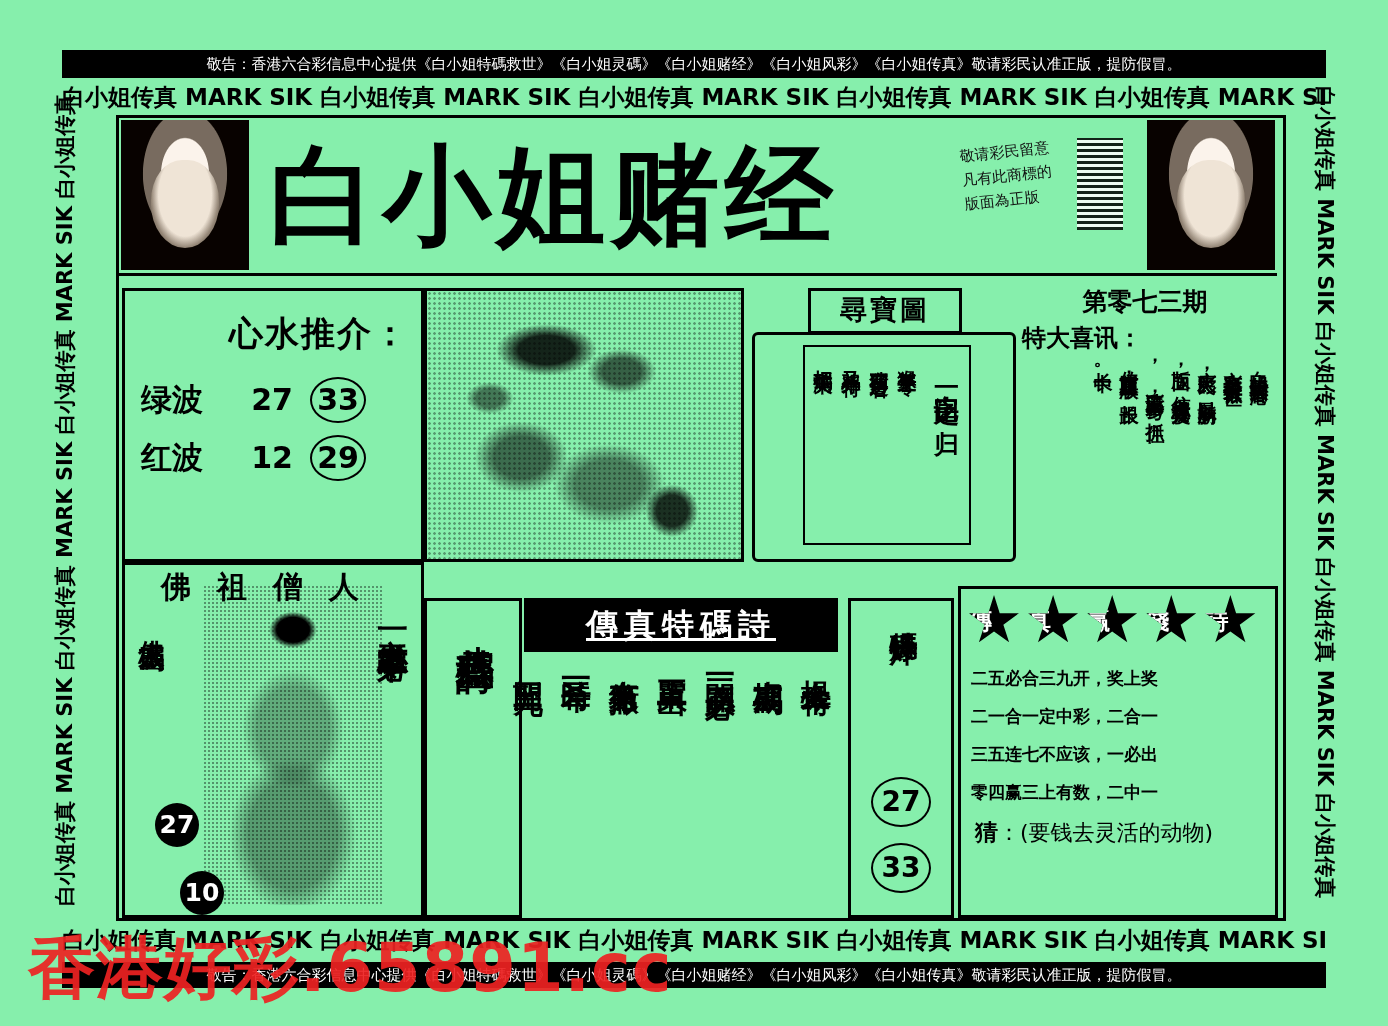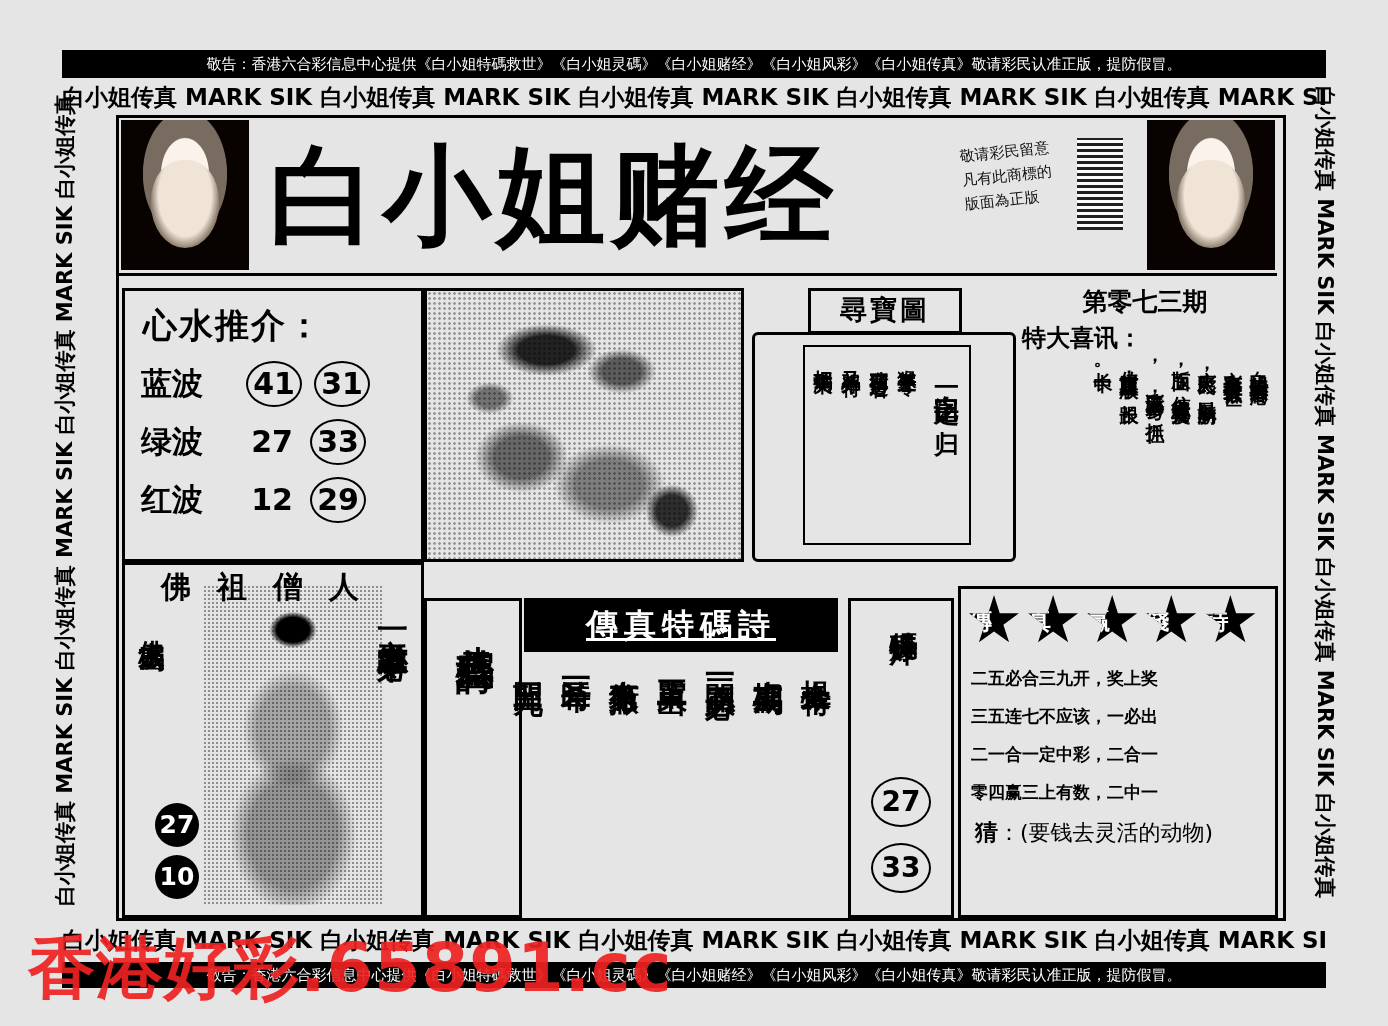--- a/index.html
+++ b/index.html
@@ -1,17 +1,17 @@
 <!DOCTYPE html>
 <html><head>
 <meta charset="utf-8">
 <style>
   html,body{margin:0;padding:0;background:#ffffff;}
   body{font-family:"DejaVu Sans","Liberation Sans",sans-serif;}
-  #page{position:relative;width:1388px;height:1026px;background:#e5e5e5;overflow:hidden;}
+  #page{position:relative;width:1388px;height:1026px;background:#86efac;overflow:hidden;}
 
   
   .top-banner{position:absolute;left:62px;top:50px;width:1264px;height:28px;background:#000;color:#fff;
     font-family:"DejaVu Sans","Liberation Sans",sans-serif;font-size:15px;line-height:28px;text-align:center;
     white-space:nowrap;overflow:hidden;letter-spacing:0px;}
   .bottom-banner{position:absolute;left:62px;top:962px;width:1264px;height:26px;background:#000;color:#fff;
     font-size:15px;line-height:26px;text-align:center;white-space:nowrap;overflow:hidden;}
 
   .strip{position:absolute;white-space:nowrap;overflow:hidden;color:#000;font-weight:bold;}
   .strip-top{left:62px;top:82px;width:1264px;height:30px;font-size:23px;line-height:30px;text-align:center;}
@@ -39,21 +39,21 @@
   .stamp div{white-space:nowrap;}
   .seal{position:absolute;left:958px;top:20px;width:46px;height:92px;background:
      repeating-linear-gradient(0deg,#000 0 3px,#fff 3px 6px),
      repeating-linear-gradient(90deg,#000 0 3px,#fff 3px 6px);opacity:.85;}
 
   
   .issue{position:absolute;left:1030px;top:285px;width:230px;height:30px;font-size:25px;font-weight:bold;text-align:center;}
 
   
   .picks{position:absolute;left:122px;top:288px;width:296px;height:268px;border:3px solid #000;}
-  .picks h2{margin:4px;padding:8px 0 2px 14px;font-size:34px;font-weight:bold;letter-spacing:2px;}
+  .picks h2{margin:12px;padding:8px 0 2px 14px;font-size:34px;font-weight:bold;letter-spacing:2px;text-align:right;}
   .pickrow{display:flex;align-items:center;height:58px;padding-left:16px;font-size:31px;font-weight:bold;}
   .pickrow .lbl{width:105px;}
   .num{display:inline-block;width:52px;height:42px;line-height:42px;text-align:center;font-size:30px;
      border:2px solid #000;border-radius:50%;margin-right:12px;}
   .num.plain{border:none;}
 
   
   .artbox{position:absolute;left:424px;top:288px;width:314px;height:268px;border:3px solid #000;overflow:hidden;}
   .art-ink{position:absolute;left:0;top:0;width:100%;height:100%;
      background:
@@ -96,21 +96,21 @@
      background:
        radial-gradient(ellipse 34px 26px at 50% 14%, #000 0 48%, rgba(0,0,0,0) 70%),
        radial-gradient(ellipse 60px 70px at 50% 45%, rgba(0,0,0,.28) 0 60%, rgba(0,0,0,0) 85%),
        radial-gradient(ellipse 74px 90px at 50% 78%, rgba(0,0,0,.35) 0 60%, rgba(0,0,0,0) 86%);
      filter:contrast(150%);}
   .monk:after{content:"";position:absolute;inset:0;
      background-image:radial-gradient(rgba(0,0,0,.38) 1px, rgba(0,0,0,0) 1.5px);background-size:4px 4px;}
   .ball{position:absolute;left:30px;width:44px;height:44px;border-radius:50%;background:#000;color:#fff;
      font-size:25px;line-height:44px;text-align:center;font-weight:bold;}
   .ball.b1{top:238px;}
-  .ball.b2{top:290px;}
+  .ball.b2{top:306px;margin-left:25px;}
 
   .bagua{position:absolute;left:424px;top:598px;width:92px;height:314px;border:3px solid #000;}
   .bagua .vtext{font-size:38px;line-height:52px;font-weight:bold;}
   .bagua-in{position:absolute;left:22px;top:16px;}
 
   .poem{position:absolute;left:524px;top:598px;width:314px;height:314px;}
   .poem-title{position:absolute;left:0;top:0;width:308px;height:48px;background:#000;color:#fff;
      font-size:32px;font-weight:bold;text-align:center;line-height:48px;letter-spacing:6px;border:3px solid #000;text-decoration:underline;}
   .poem-grid{position:absolute;left:0;top:58px;width:314px;height:256px;display:flex;flex-direction:row-reverse;
      justify-content:flex-start;gap:4px;}
@@ -158,25 +158,20 @@
       <div>版面為正版</div>
     </div>
     <div class="seal"></div>
     <div class="face face-right"></div>
   </div>
 
   <div class="issue">第零七三期</div>
 
   <div class="picks">
     <h2>心水推介：</h2>
-    <div class="pickrow">
-      <span class="lbl">蓝波</span>
-      <span class="num">41</span>
-      <span class="num">31</span>
-    </div>
     <div class="pickrow">
       <span class="lbl">绿波</span>
       <span class="num plain">27</span>
       <span class="num">33</span>
     </div>
     <div class="pickrow">
       <span class="lbl">红波</span>
       <span class="num plain">12</span>
       <span class="num">29</span>
     </div>
@@ -257,22 +252,22 @@
   <div class="win">
     <div class="win-stars">
       <span class="star">傳</span>
       <span class="star">真</span>
       <span class="star">贏</span>
       <span class="star">錢</span>
       <span class="star">詩</span>
     </div>
     <div class="win-lines">
       <div>二五必合三九开，奖上奖</div>
+      <div>二一合一定中彩，二合一</div>
       <div>三五连七不应该，一必出</div>
-      <div>二一合一定中彩，二合一</div>
       <div>零四赢三上有数，二中一</div>
     </div>
     <div class="win-guess">
       <span>猜</span><small>：(要钱去灵活的动物)</small>
     </div>
   </div>
 
   <div class="wm">香港好彩.65891.cc</div>
 </div>
 

